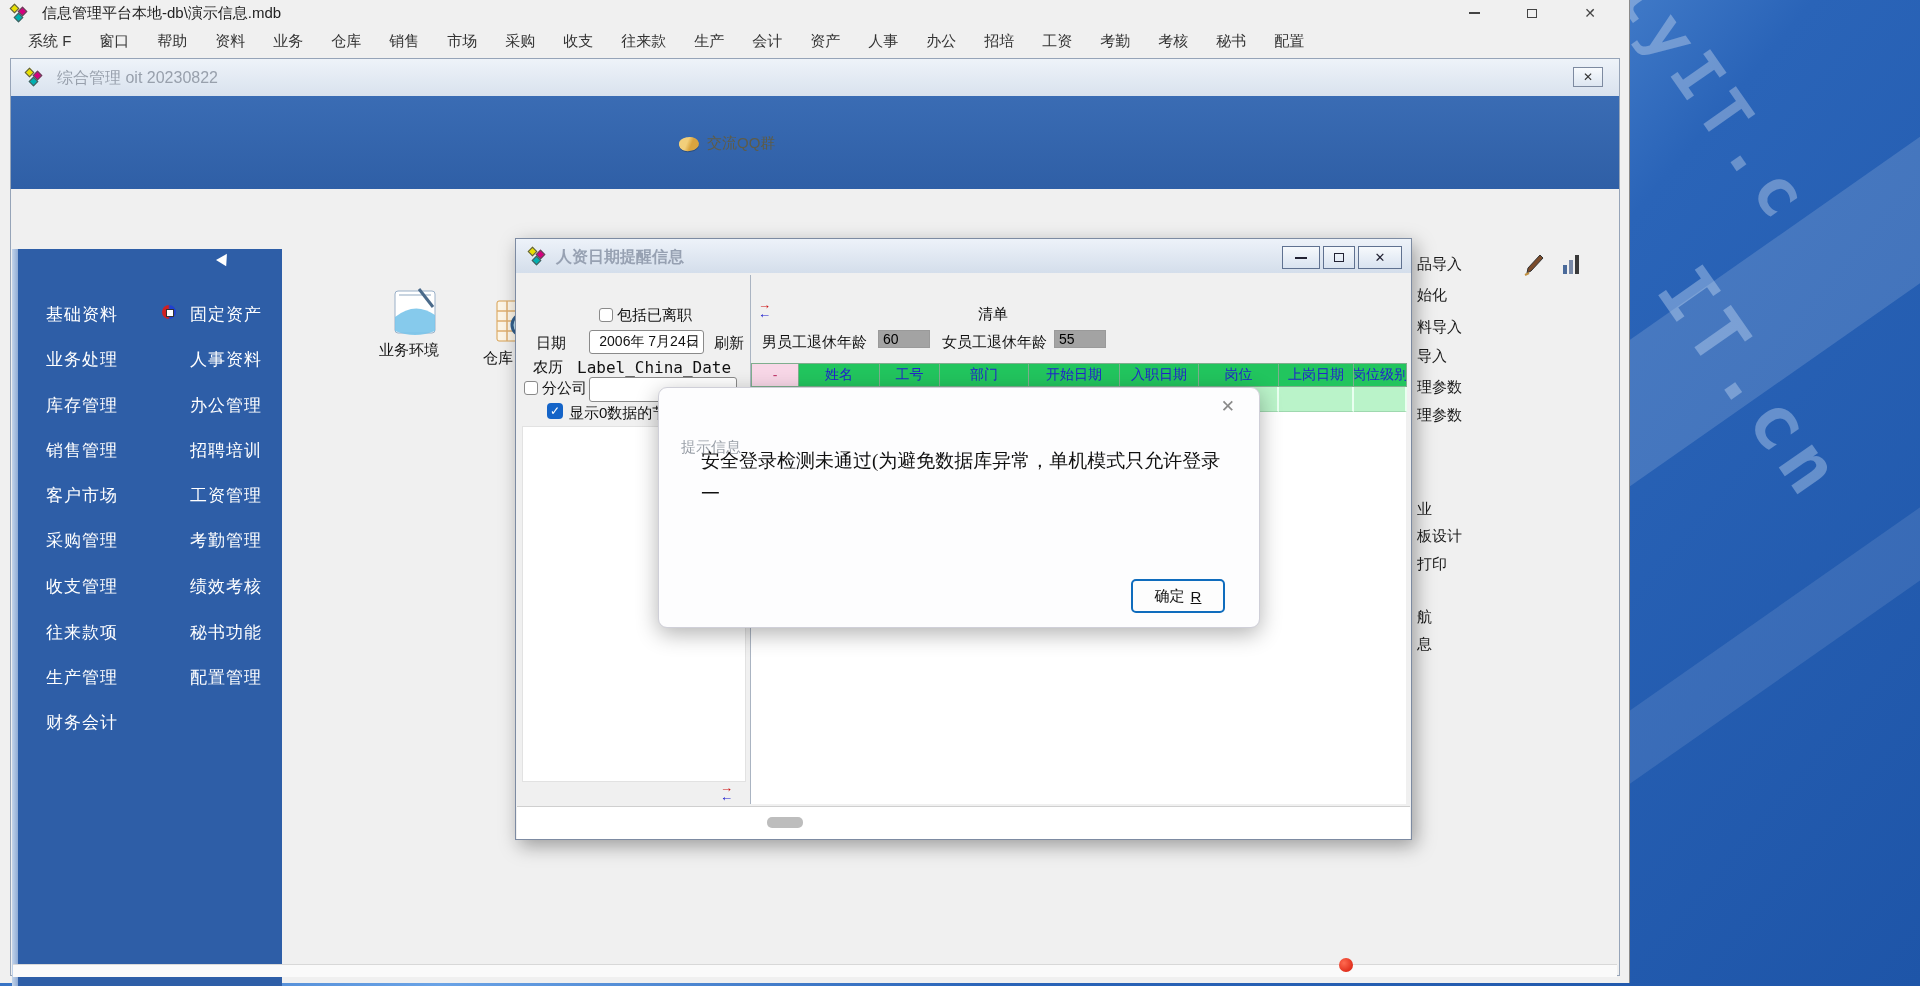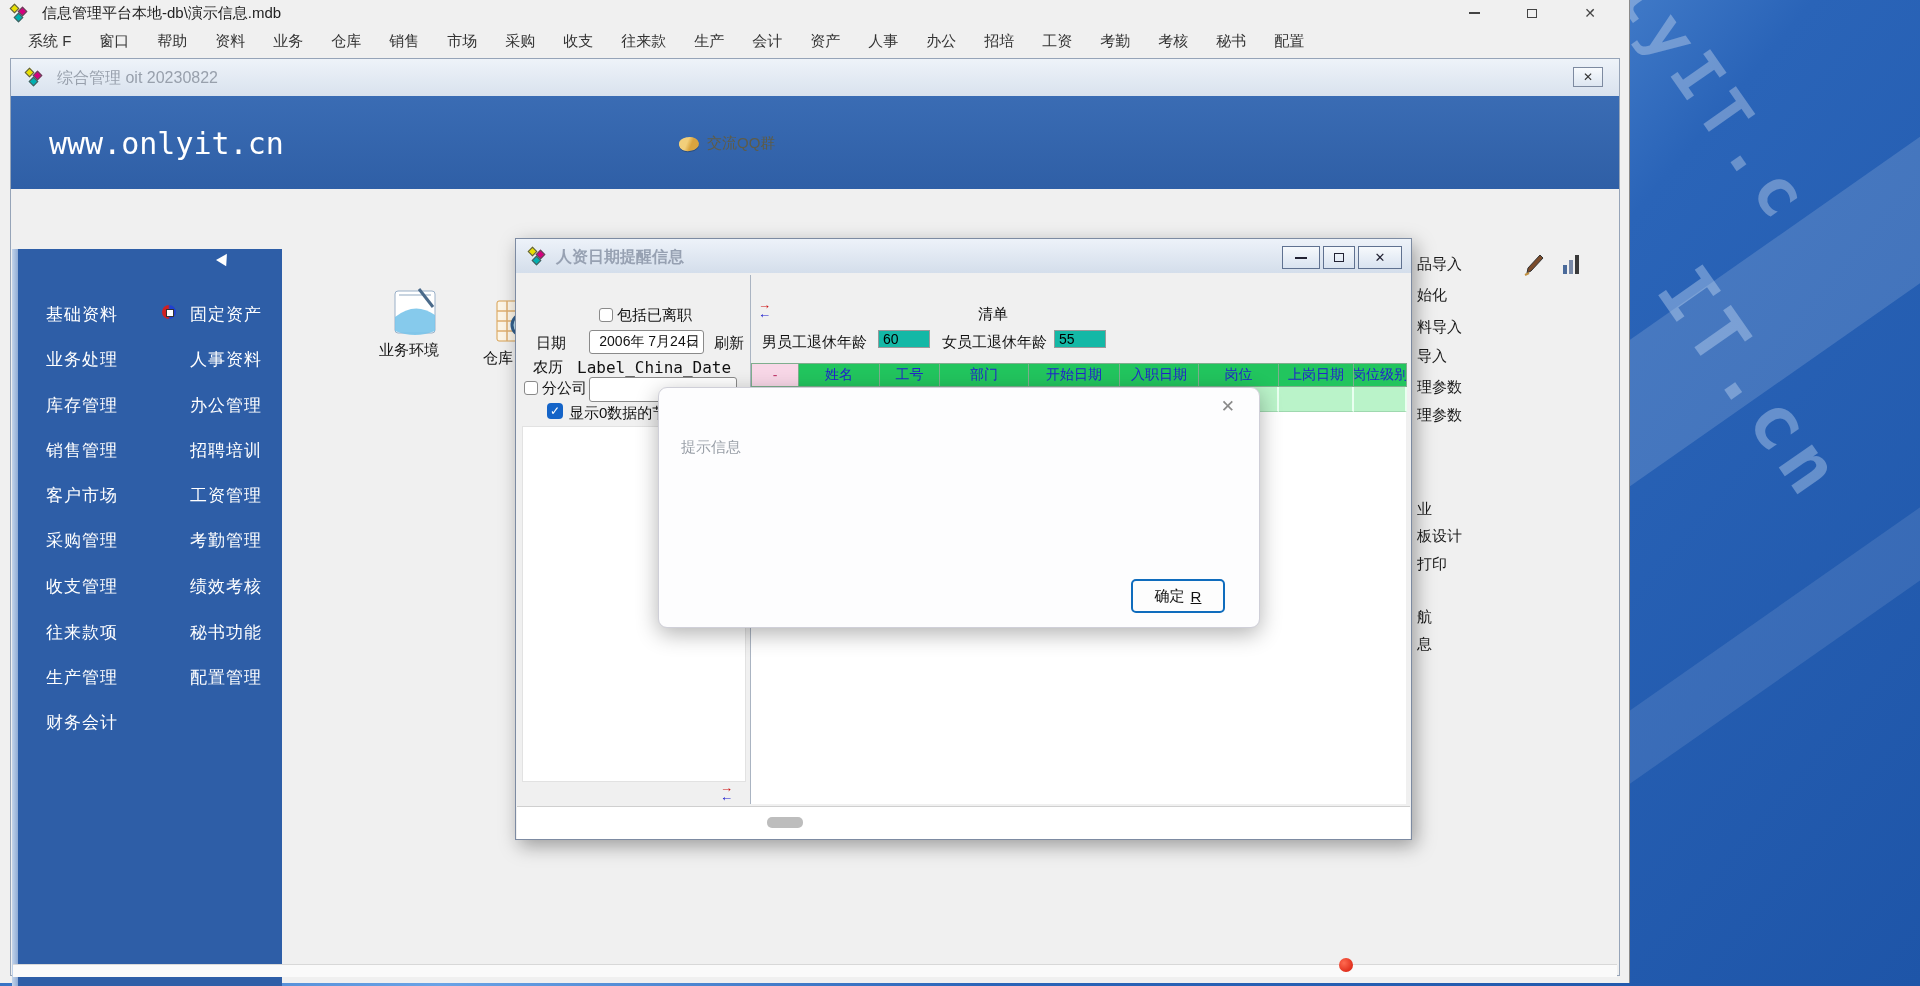--- a/index.html
+++ b/index.html
@@ -103,21 +103,21 @@
         display:flex; align-items:center; padding-left:6px; }
   .chev { position:absolute; right:8px; top:7px; width:7px; height:7px; border-right:1.5px solid #555; border-bottom:1.5px solid #555; transform:rotate(45deg); }
   .mono { font-family:"DejaVu Sans Mono", monospace; }
   .tree-panel { position:absolute; left:6px; top:187px; width:224px; height:356px; background:#fff; border:1px solid #e2e2e2; }
   .vsep { position:absolute; left:234px; top:36px; width:1px; height:529px; background:#aab4c2; }
 
   .swap-icon { position:absolute; width:18px; height:18px; line-height:8px; font-size:13px; font-weight:bold; }
   .swap-icon .r { color:#cc1111; display:block; height:9px; }
   .swap-icon .b { color:#1111cc; display:block; height:9px; }
 
-  .num-input { position:absolute; width:52px; height:18px; border:1px solid #9a9a9a; background:#14b8a6; font-size:14px; padding-left:4px; font-family:"Liberation Sans", sans-serif; }
+  .num-input { position:absolute; width:52px; height:18px; border:1px solid #9a9a9a; background:#a3a3a3; font-size:14px; padding-left:4px; font-family:"Liberation Sans", sans-serif; }
   .cap { position:absolute; font-size:15px; color:#111; }
 
   .hdr-row { position:absolute; left:235px; top:124px; height:24px; display:flex; border-top:1px solid #7fae8e; border-bottom:1px solid #7fae8e; border-left:1px solid #7fae8e; }
   .hdr-row .cell { height:100%; border-right:1px solid #7fae8e; background:#22c55e; color:#2222cc; font-size:14px;
         display:flex; align-items:center; justify-content:center; overflow:hidden; white-space:nowrap; }
   .hdr-row .cell.pink { background:#f8d7e7; color:#c23b6e; }
   .grn-row { position:absolute; left:235px; top:148px; height:25px; display:flex; border-left:1px solid #cfeeda; }
   .grn-row .cell { height:100%; background:#baf3c9; border-right:2px solid #e9fff0; border-bottom:1px solid #9fd8af; }
   .c0{width:47px}.c1{width:81px}.c2{width:60px}.c3{width:89px}.c4{width:91px}.c5{width:79px}.c6{width:80px}.c7{width:75px}.c8{width:53px}
   .tbl-area { position:absolute; left:235px; top:173px; width:655px; height:392px; background:#fff; }
@@ -201,21 +201,20 @@
             <i class="sy"></i>
             <i class="sm"></i>
             <i class="sc"></i>
           </span>
         <div class="mdi-title">综合管理 oit 20230822</div>
         <div class="mdi-close">
             <span>✕</span>
           </div>
       </div>
       <div class="banner">
-        <div class="site-url">www.onlyit.cn</div>
         <div class="qq-link">
           <span class="hands"></span>
           <span>交流QQ群</span>
         </div>
       </div>
 
       <div class="mdi-body">
         <div class="side-strip" style="top:60px"></div>
 
         <div class="sidebar">
@@ -401,20 +400,21 @@
 
     <div class="dlg-foot">
       <div class="hthumb"></div>
     </div>
   </div>
 
   <div class="alert">
     <div class="alert-title">提示信息</div>
     <div class="alert-close"><span>✕</span></div>
     <div class="alert-msg">
+      <div>安全登录检测未通过(为避免数据库异常，单机模式只允许登录一</div>
     </div>
     <div class="alert-ok">
       <span>确定</span>
         <span class="hk">R</span>
     </div>
   </div>
 
 </div>
 
 </body></html>

